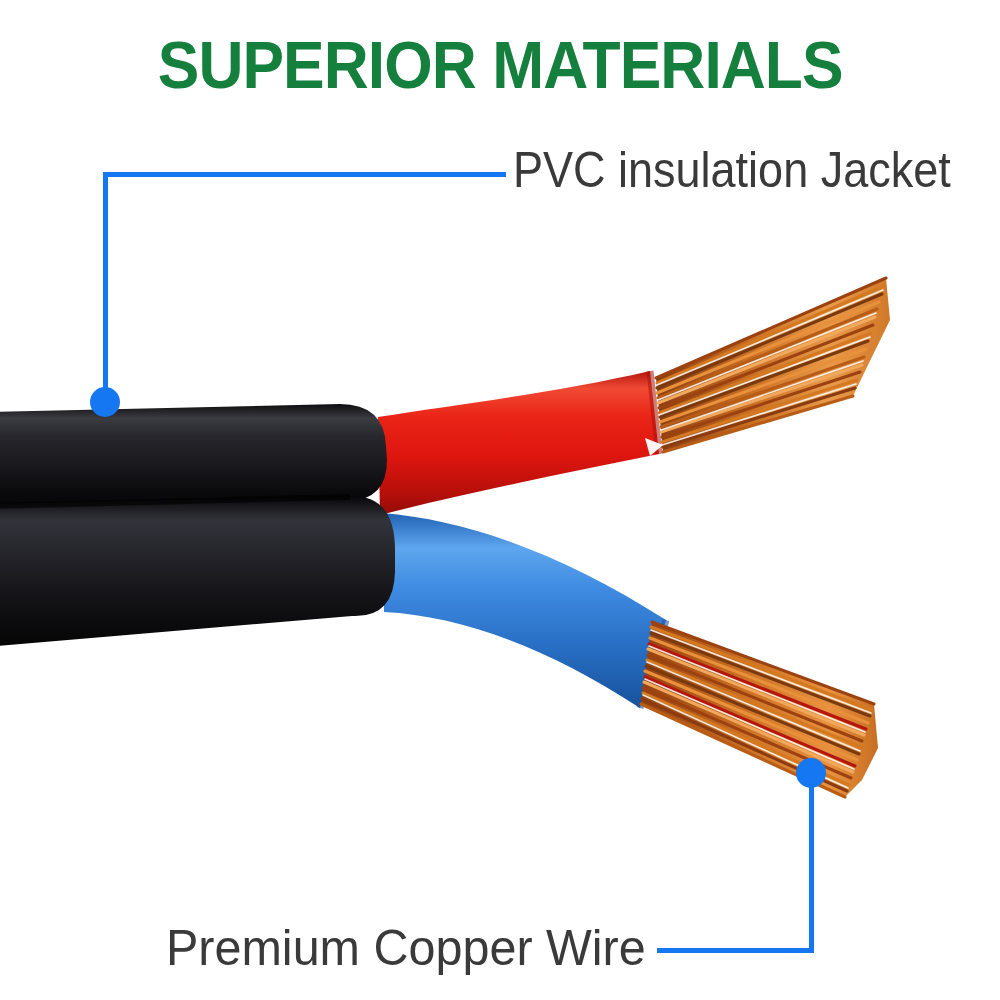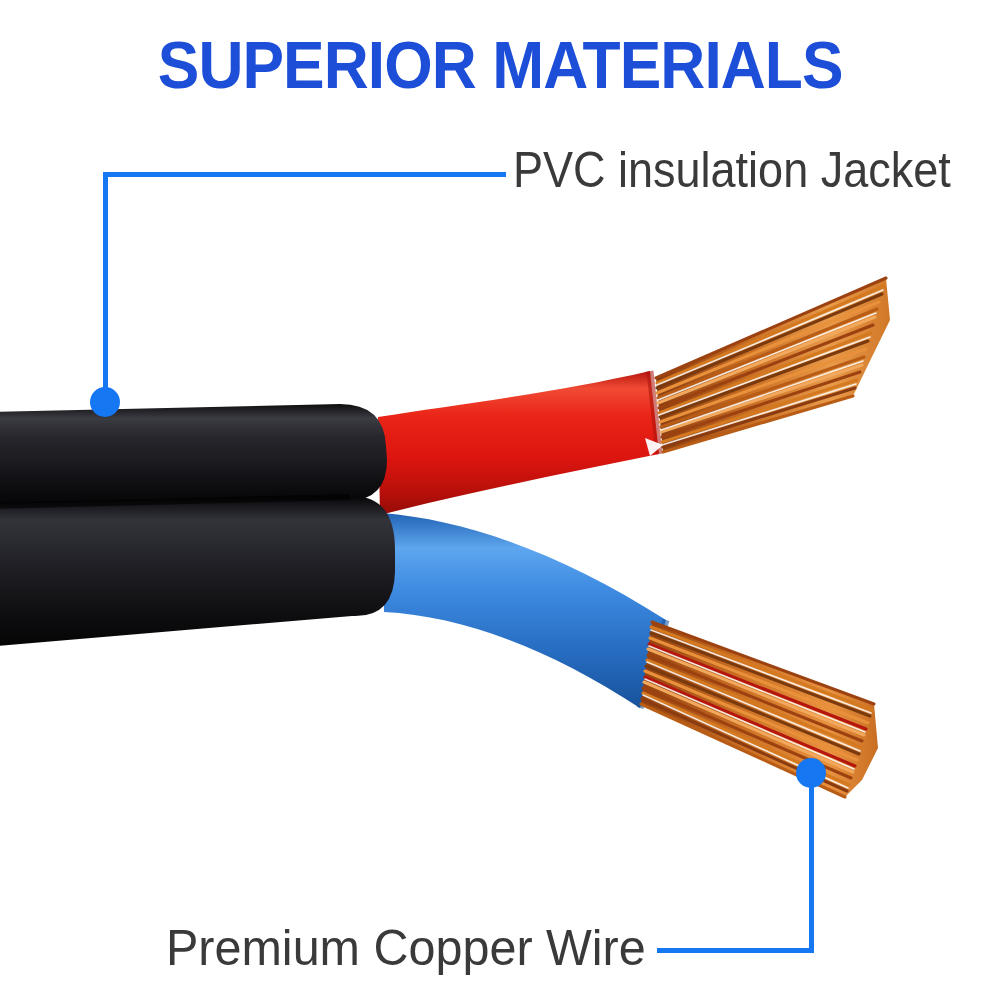--- a/index.html
+++ b/index.html
@@ -12,21 +12,21 @@
     font-family: "Liberation Sans", sans-serif;
   }
   .page-title {
     position: absolute;
     left: 0; right: 0; top: 26px;
     margin: 0;
     text-align: center;
     font-size: 67px;
     font-weight: 700;
     letter-spacing: -1px;
-    color: #1d4ed8;
+    color: #15803d;
     white-space: nowrap;
   }
   .page-title .squeeze {
     display: inline-block;
     transform: scaleX(0.93);
     transform-origin: center;
   }
   .callout-label {
     position: absolute;
     color: #3a3a3a;

